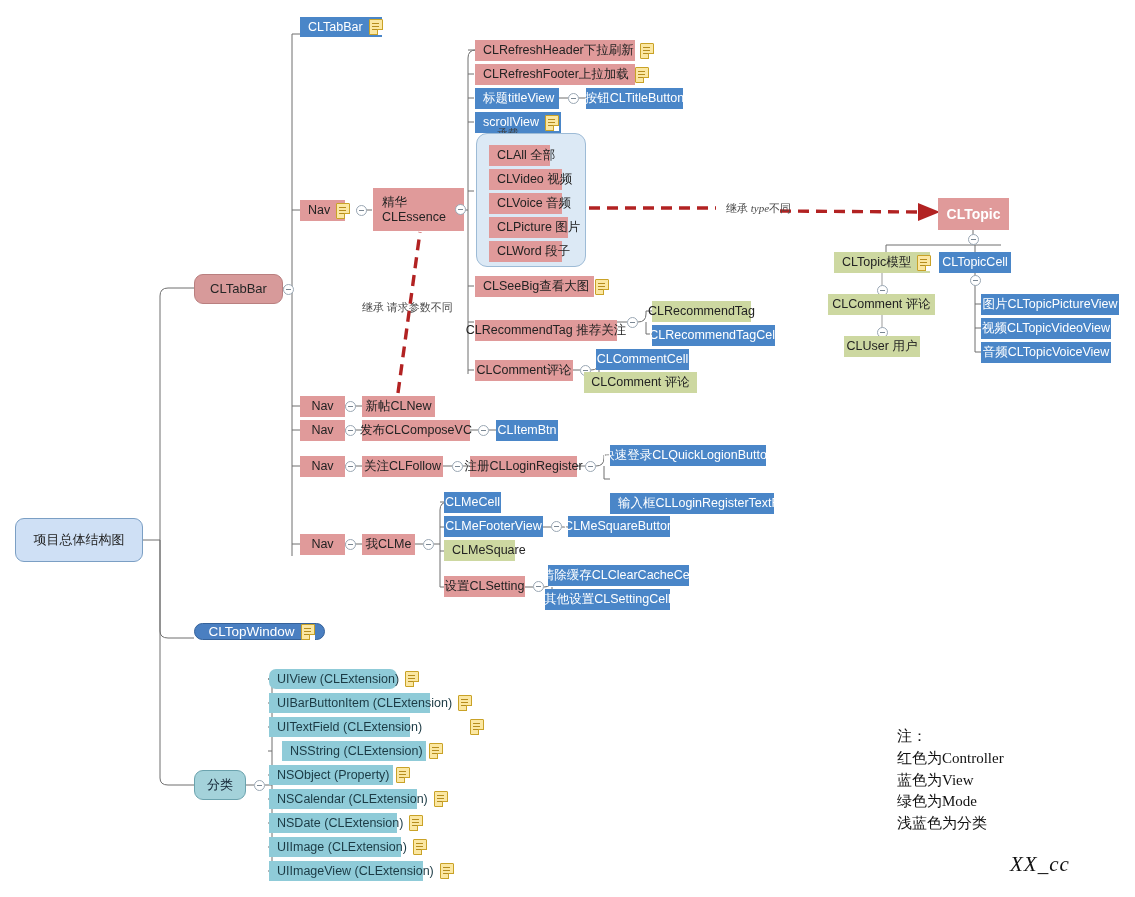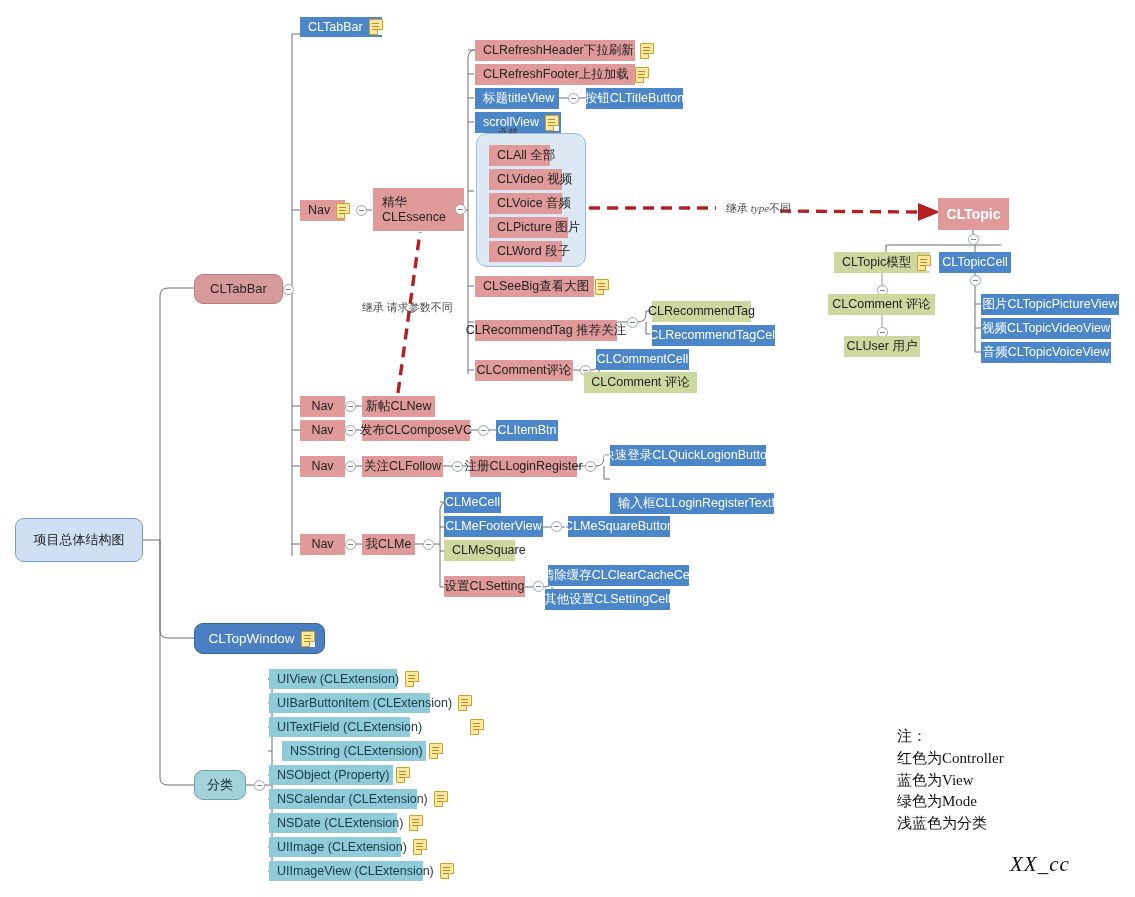--- a/index.html
+++ b/index.html
@@ -214,21 +214,21 @@
   <div class="node view" style="left:300px;top:17px;width:82px;height:20px;">
     <span class="txt">CLTabBar</span>
     <span class="noteicon"></span>
   </div>
 
   <div class="node ctrl-round" style="left:194px;top:274px;width:89px;height:30px;justify-content:center;font-size:13px;">
     <span class="txt">CLTabBar</span>
   </div>
   <div class="toggle" style="left:283px;top:284px;"></div>
 
-  <div class="node view-round" style="left:194px;top:623px;width:131px;height:31px;justify-content:center;font-size:13.5px;padding-left:12px;">
+  <div class="node view-round" style="left:194px;top:623px;width:131px;height:17px;justify-content:center;font-size:13.5px;padding-left:12px;">
     <span class="txt">CLTopWindow</span>
     <span class="noteicon"></span>
   </div>
 
   <div class="node cat-round" style="left:194px;top:770px;width:52px;height:30px;justify-content:center;font-size:13px;">
     <span class="txt">分类</span>
   </div>
   <div class="toggle" style="left:254px;top:780px;"></div>
 
   <div class="node ctrl" style="left:300px;top:200px;width:45px;height:21px;">
@@ -421,21 +421,21 @@
     <span class="txt">音频CLTopicVoiceView</span>
   </div>
 
   <div class="reltext" style="left:726px;top:201px;">
     <span>继承 </span><em>type</em><span>不同</span>
   </div>
   <div class="reltext" style="left:362px;top:300px;">
     <span>继承 请求参数不同</span>
   </div>
 
-  <div class="node cat" style="left:269px;top:669px;width:128px;height:20px;">
+  <div class="node cat" style="left:269px;top:669px;width:128px;height:20px;border-radius:7px;">
     <span class="txt">UIView (CLExtension)</span>
     <span class="noteicon"></span>
   </div>
   <div class="node cat" style="left:269px;top:693px;width:161px;height:20px;">
     <span class="txt">UIBarButtonItem (CLExtension)</span>
     <span class="noteicon"></span>
   </div>
   <div class="node cat" style="left:269px;top:717px;width:141px;height:20px;gap:42px;">
     <span class="txt">UITextField (CLExtension)</span>
     <span class="noteicon"></span>

